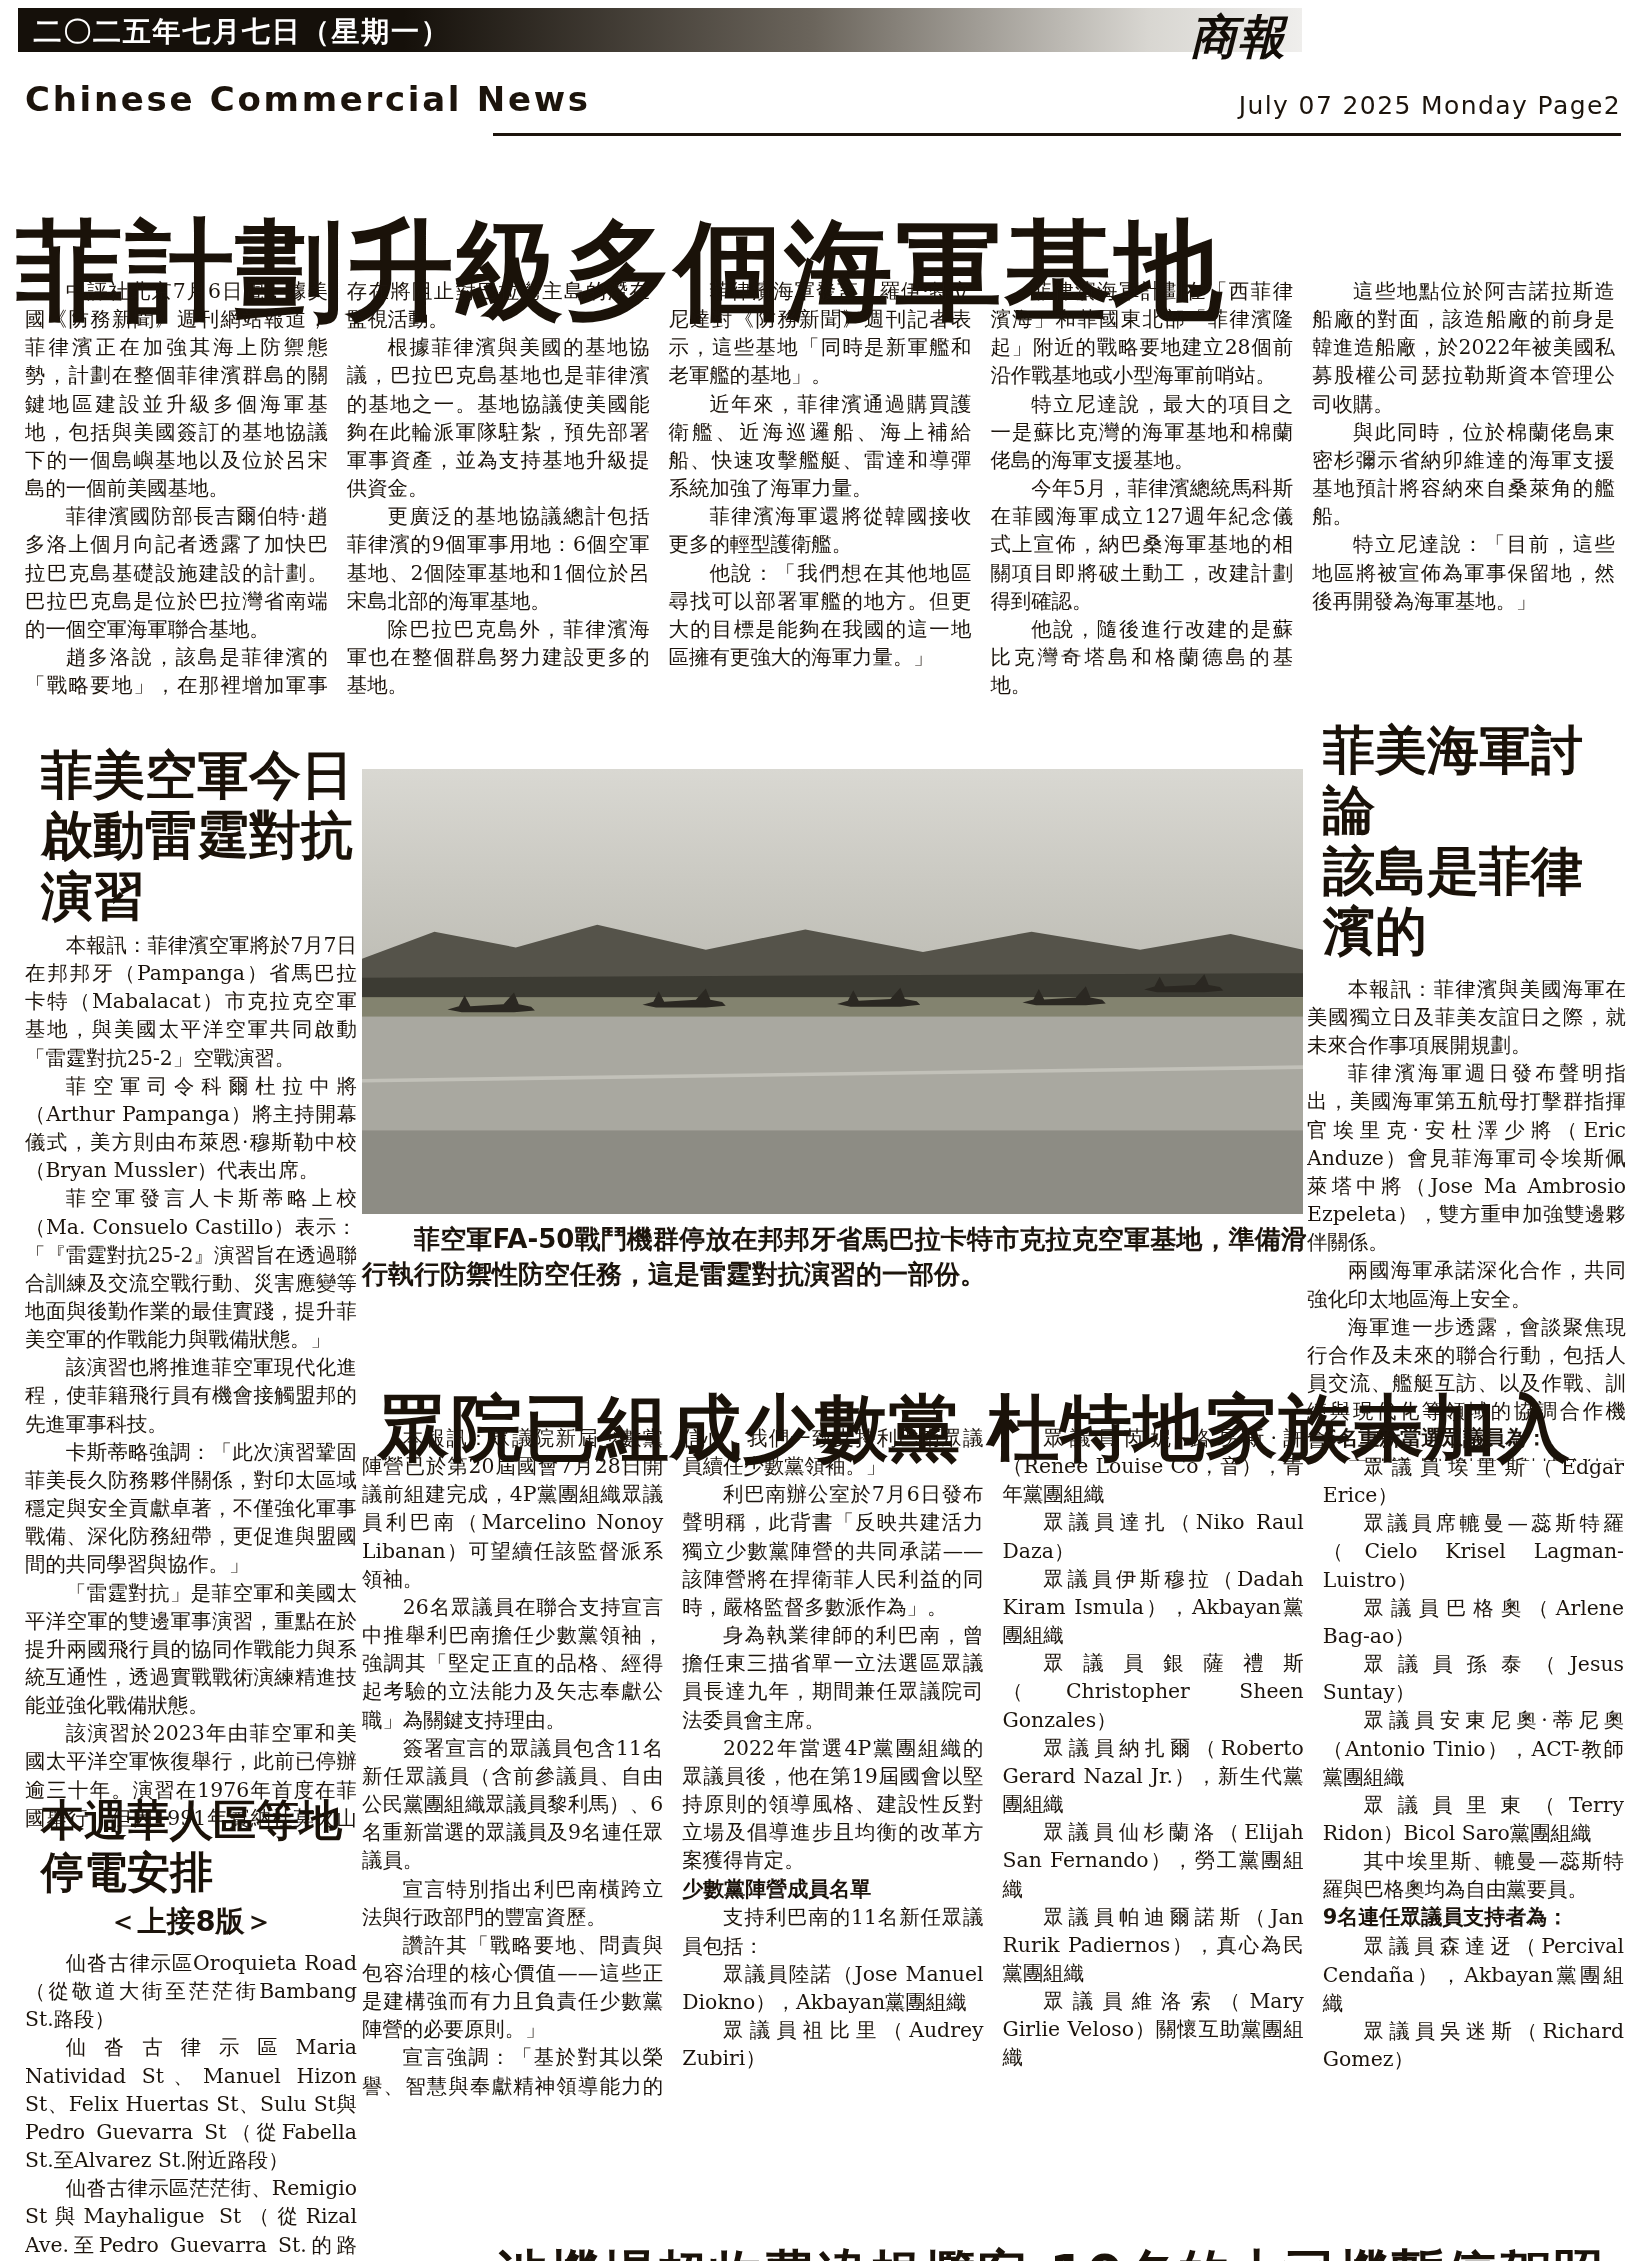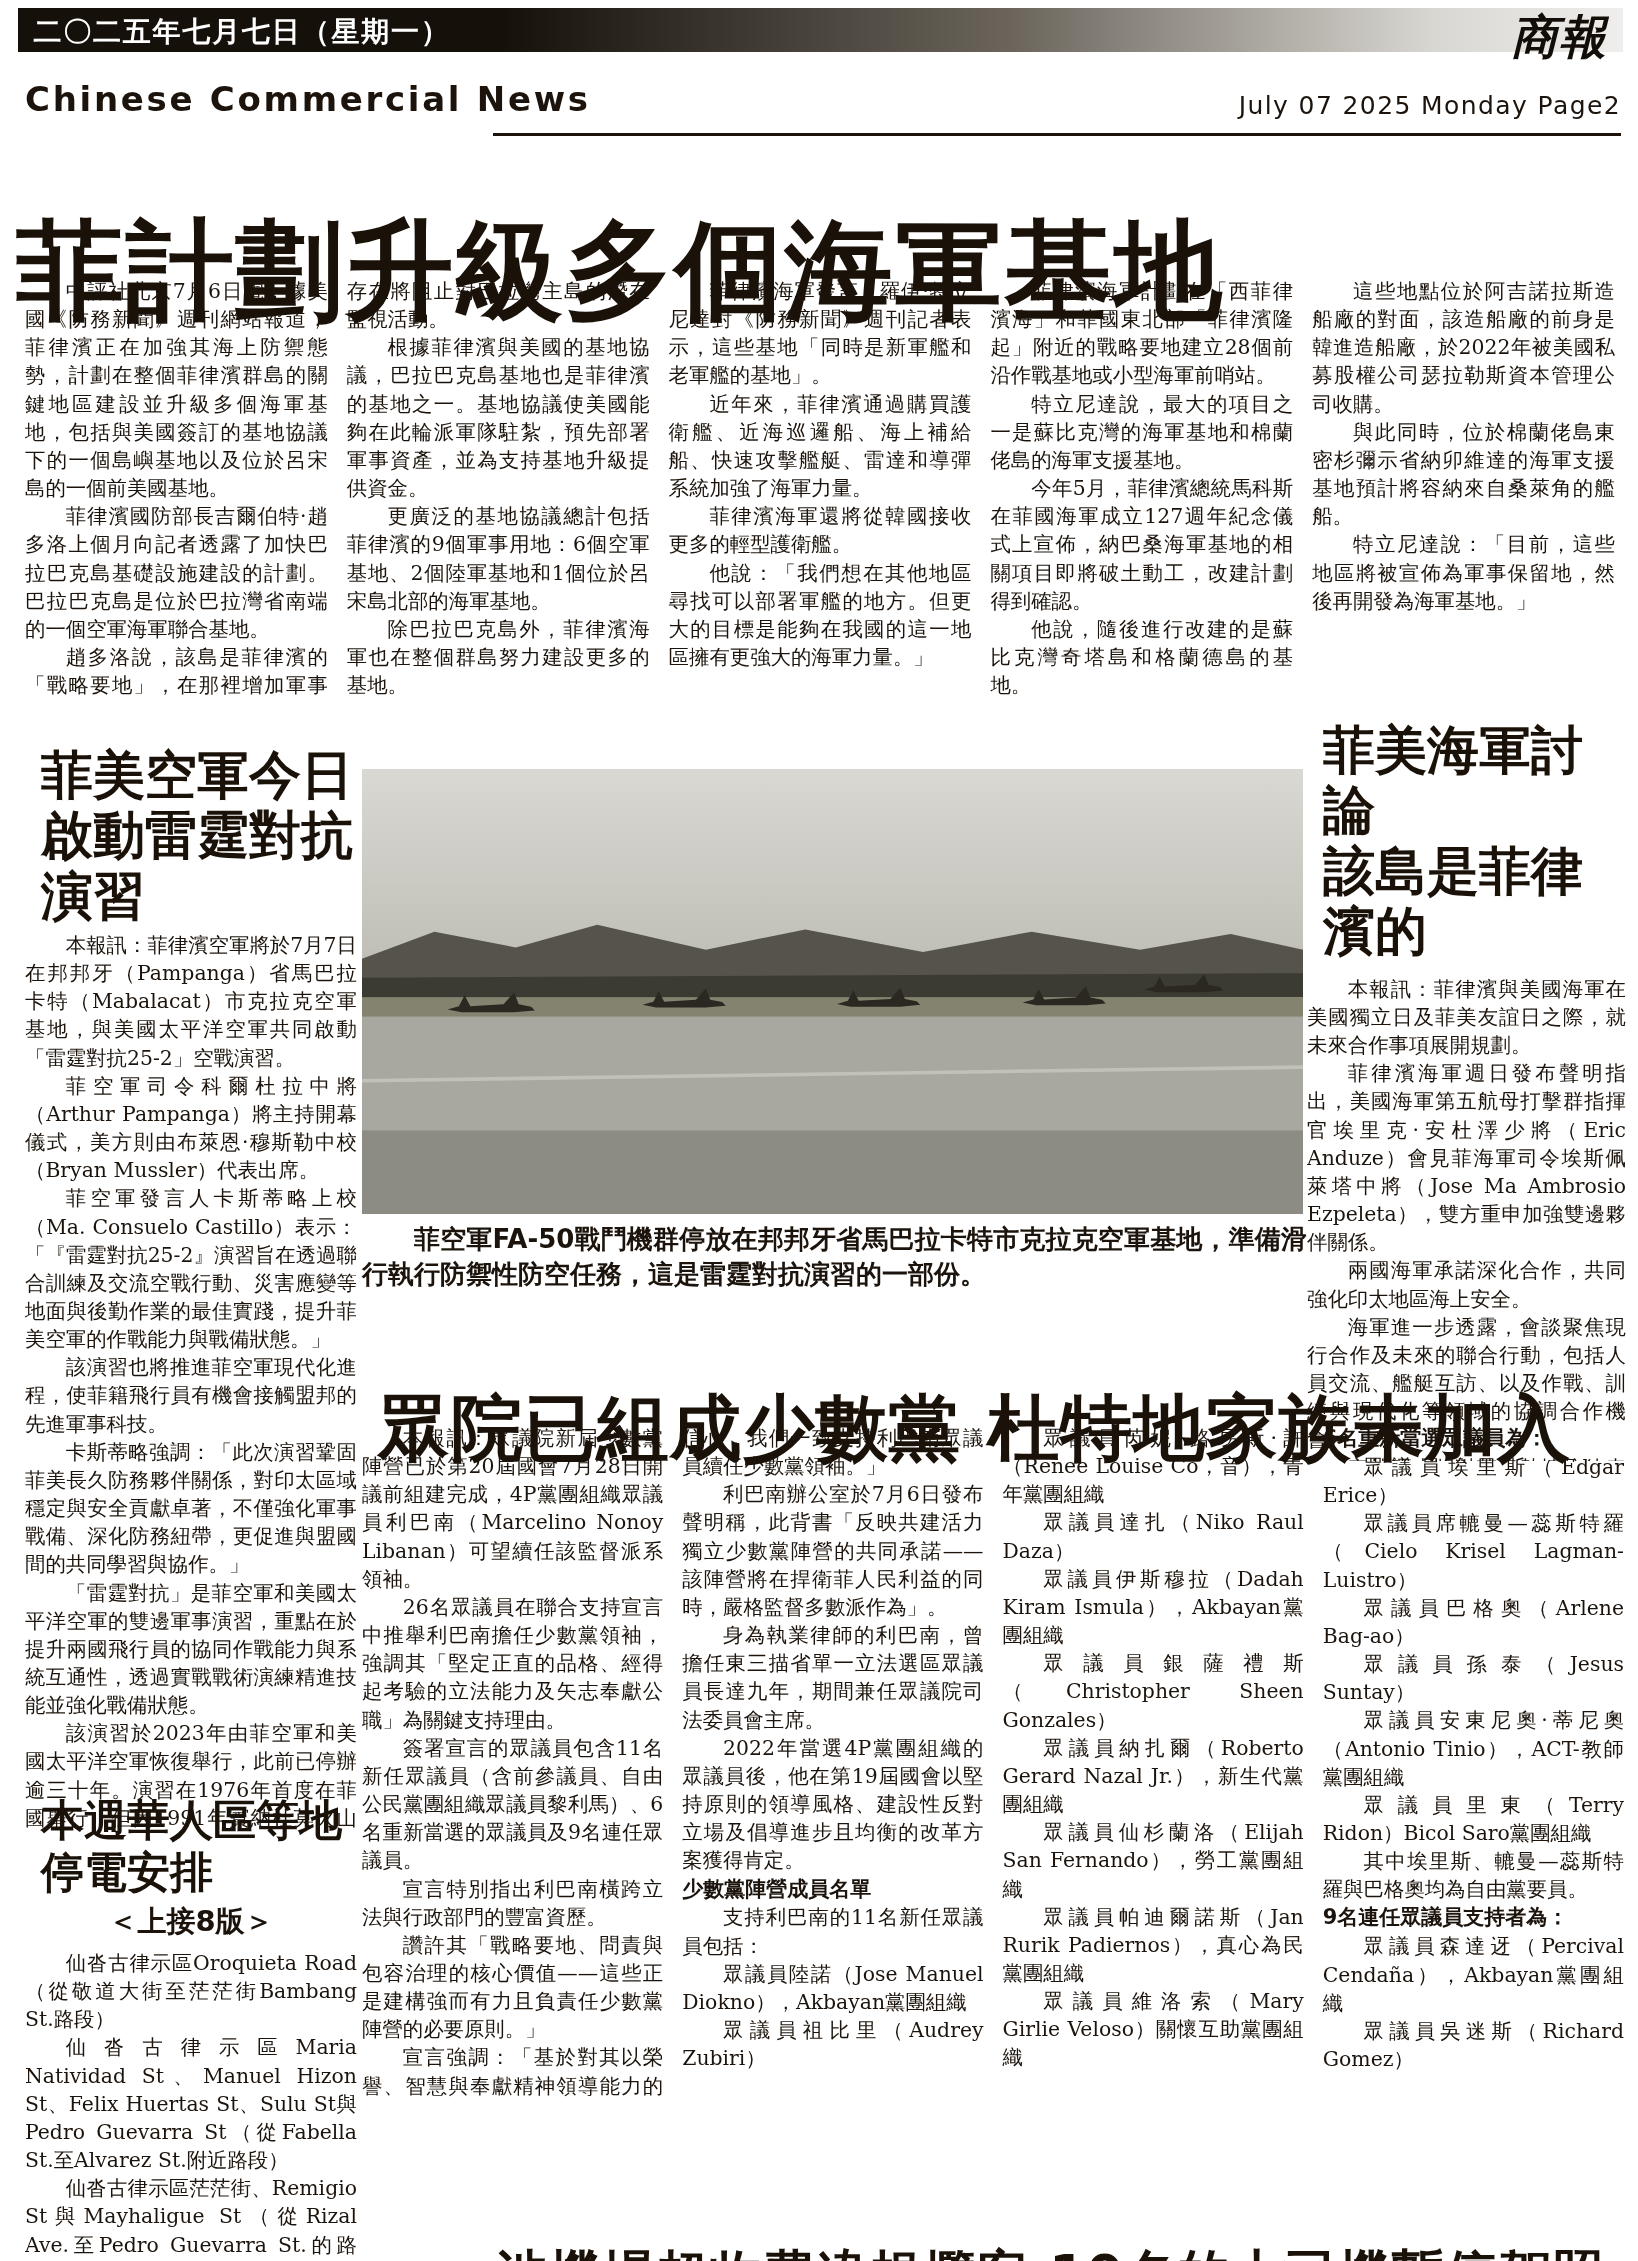--- a/index.html
+++ b/index.html
@@ -4,21 +4,21 @@
 <style>
   html,body{margin:0;padding:0;}
   body{
     width:1639px;height:2825px;position:relative;background:#ffffff;
     color:#1c140c;font-family:"DejaVu Serif",serif;
     font-size:20.4px;line-height:1.38;overflow:hidden;
   }
   .abs{position:absolute;}
   
   .topbar{
-    left:18px;top:8.1px;width:1605px;height:44px;
+    left:18px;top:8.1px;width:1284px;height:44px;
     background:linear-gradient(to right,#15100a 0%,#15100a 30%,#6b655c 62%,#d8d6d1 88%,#efeeec 100%);
   }
   .topbar .date{
     position:absolute;left:15.4px;top:4.5px;color:#ffffff;
     font-family:"DejaVu Sans",sans-serif;font-weight:bold;font-size:28px;letter-spacing:1.8px;
   }
   .brand{
     position:absolute;right:11.8px;top:-2.7px;color:#120d07;
     font-family:"DejaVu Sans",sans-serif;font-weight:900;font-size:47px;
     transform:skewX(-14deg);letter-spacing:0.9px;

